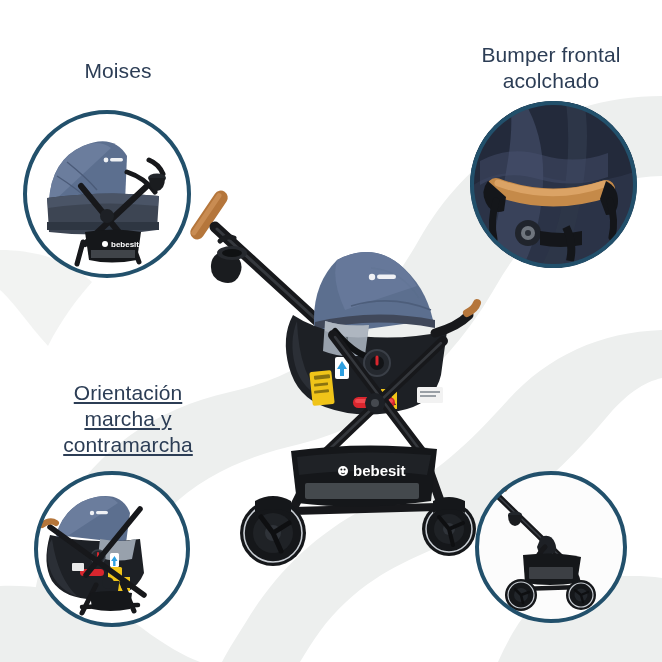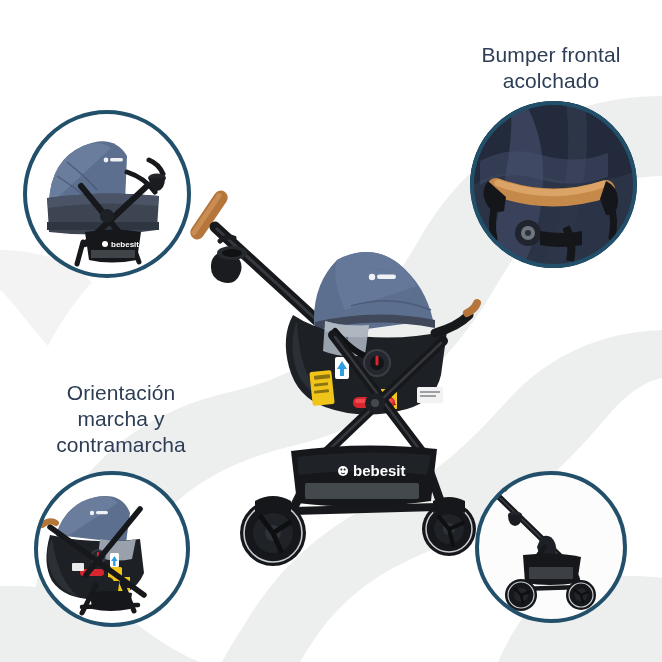--- a/index.html
+++ b/index.html
@@ -161,20 +161,21 @@
         <circle cx="264" cy="364" r="27" fill="#15171a"></circle>
         <circle cx="264" cy="364" r="23" fill="none" stroke="#c9ced4" stroke-width="1.5"></circle>
         <circle cx="264" cy="364" r="15" fill="#1f2226"></circle>
         <circle cx="264" cy="364" r="6" fill="#2f3339"></circle>
         <path d="M264 364 L254 352 M264 364 L278 358 M264 364 L268 380" stroke="#0e0f11" stroke-width="4" stroke-linecap="round"></path>
         <path d="M248 336 q16 -8 32 0 l0 12 q-16 -8 -32 0 z" fill="#15171a"></path>
       </g>
     </g>
   </svg>
 
+  <div class="feature-caption" style="left:8px;top:58px;width:220px;">Moises</div>
 
   <div class="circle-photo" style="left:23px;top:110px;width:168px;height:168px;">
     <div class="photo-inner">
       <svg viewBox="0 0 168 168" width="168" height="168">
         <rect x="0" y="0" width="168" height="168" fill="#ffffff"></rect>
 
         <path d="M26 92 q2 -42 34 -56 q30 -13 44 10 l-2 46 z" fill="#5c6f8f"></path>
         <path d="M26 92 q2 -42 34 -56 q16 -7 28 2 l-58 54 z" fill="#6b7d9d"></path>
         <path d="M34 66 q22 14 34 26 M44 52 q20 16 30 28" stroke="#4b5b78" stroke-width="1.4" fill="none"></path>
         <g opacity=".9">
@@ -233,21 +234,21 @@
         <circle cx="58" cy="132" r="13" fill="#20242c"></circle>
         <circle cx="58" cy="132" r="7" fill="#6f757d"></circle>
         <circle cx="58" cy="132" r="3" fill="#2b3038"></circle>
         <path d="M70 130 q24 4 42 0 l0 14 q-22 4 -42 0 z" fill="#14161a"></path>
         <path d="M96 126 q8 16 4 34" stroke="#14161a" stroke-width="8" fill="none"></path>
       </svg>
     </div>
   </div>
   <div class="ring" style="left:470px;top:101px;width:167px;height:167px;"></div>
 
-  <div class="feature-caption" style="left:15px;top:380px;width:212px;">Orientación
+  <div class="feature-caption" style="left:22px;top:380px;width:212px;text-decoration:underline;">Orientación
 marcha y
 contramarcha</div>
 
   <div class="circle-photo" style="left:34px;top:471px;width:156px;height:156px;">
     <div class="photo-inner">
       <svg viewBox="0 0 156 156" width="156" height="156">
         <rect x="0" y="0" width="156" height="156" fill="#ffffff"></rect>
 
         <path d="M22 64 q10 -32 40 -38 q26 -5 34 16 l-4 30 z" fill="#5c6f8f"></path>
         <path d="M22 64 q10 -32 40 -38 q14 -3 22 6 l-58 38 z" fill="#6b7d9d"></path>

